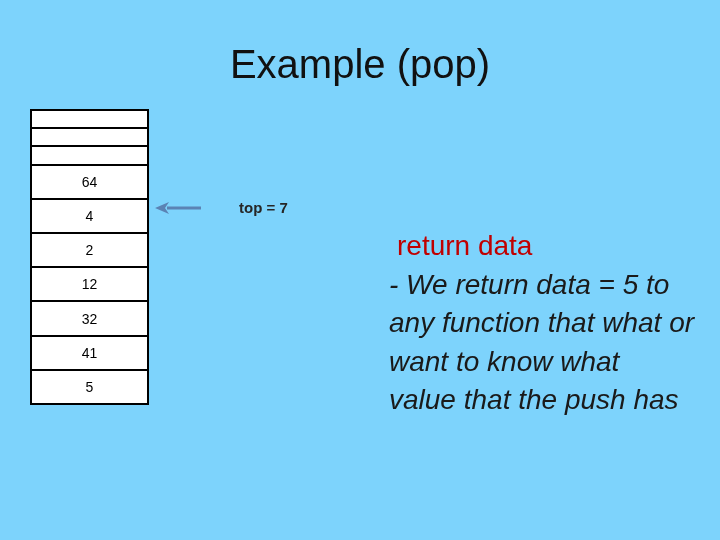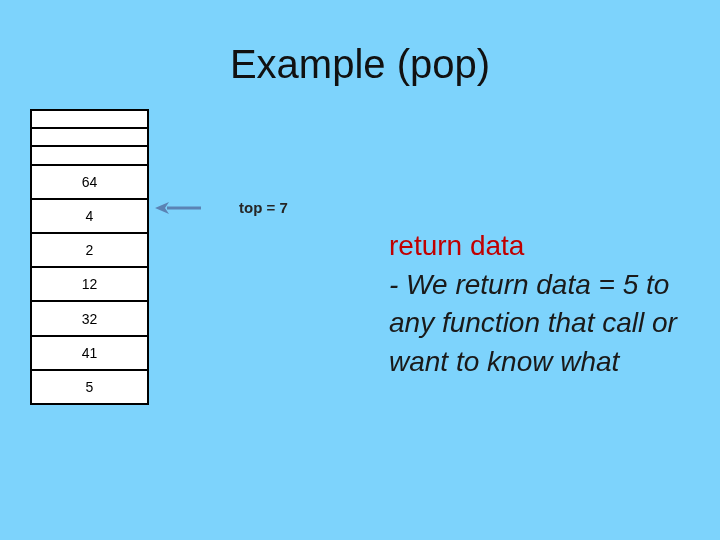--- a/index.html
+++ b/index.html
@@ -97,19 +97,20 @@
   <div class="pointer-arrow" style="color: rgb(91, 131, 180);">
     <svg viewBox="0 0 48 14" xmlns="http://www.w3.org/2000/svg">
       <line x1="12" y1="7" x2="46" y2="7" stroke="currentColor" stroke-width="3"></line>
       <polygon points="0,7 14,1 10,7 14,13" fill="currentColor"></polygon>
     </svg>
   </div>
 
   <div class="pointer-label">top = 7</div>
 
   <div class="note">
-    <div class="note-heading" style="color: rgb(192, 0, 0);">return data</div>
+    <div class="note-heading" style="color: rgb(192, 0, 0); margin-left: 8px;">return data</div>
     <div class="note-line">- We return data = 5 to</div>
-    <div class="note-line">any function that call or</div>
+    <div class="note-line">any function that what or</div>
     <div class="note-line">want to know what</div>
+    <div class="note-line">value that the push has</div>
   </div>
 
 </div>
 
 </body></html>

